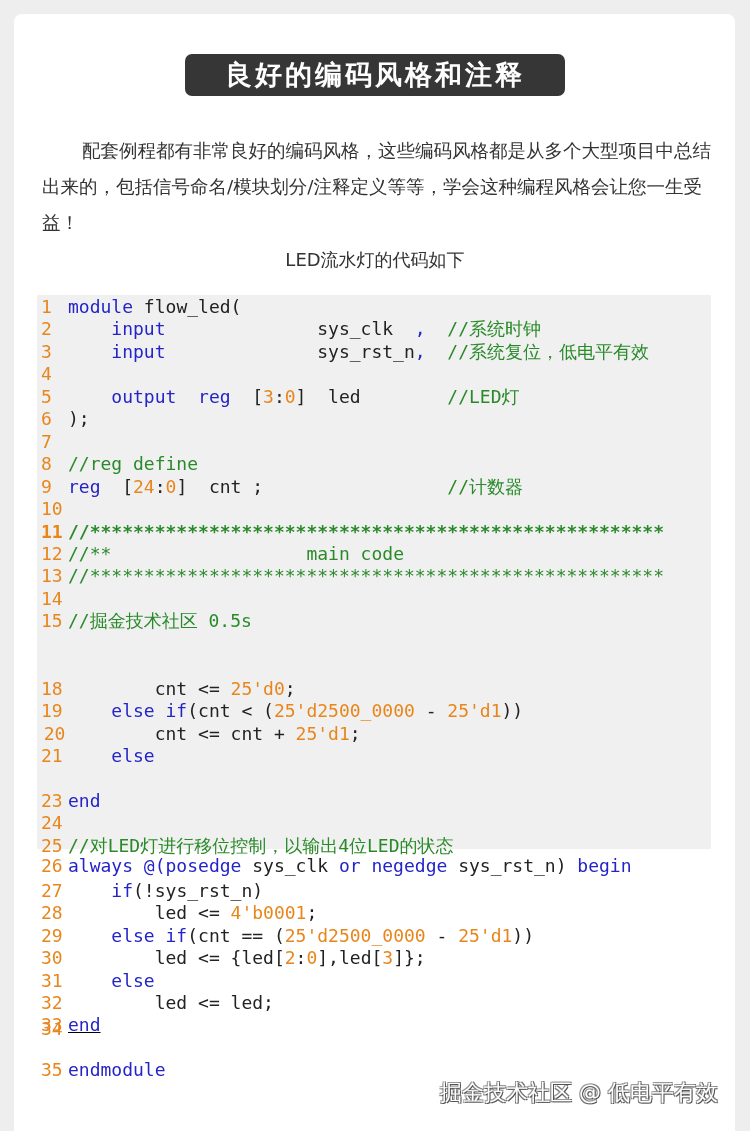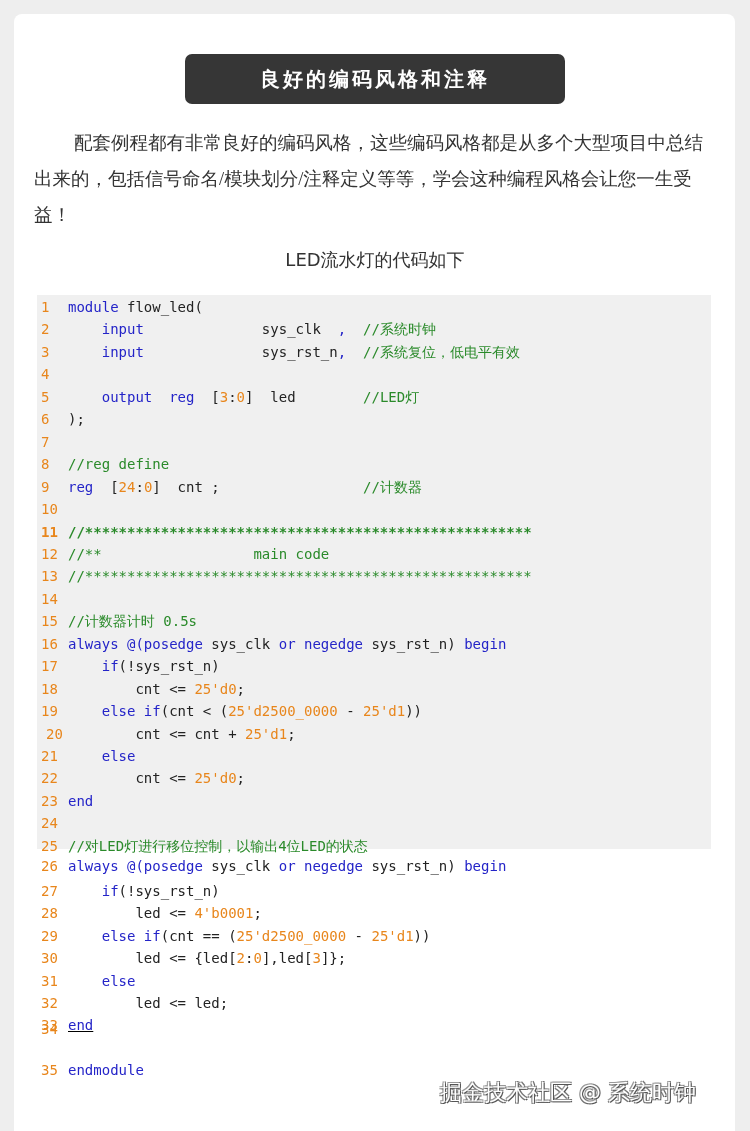--- a/index.html
+++ b/index.html
@@ -10,50 +10,49 @@
     font-family: "DejaVu Sans", "Liberation Sans", sans-serif;
   }
   .card {
     position: absolute; left: 14px; top: 14px;
     width: 721px; height: 1130px;
     background: #ffffff;
     border-radius: 8px;
   }
   .banner {
     position: absolute; left: 185px; top: 54px;
-    width: 380px; height: 50px;
+    width: 380px; height: 42px;
     background: #363636;
     border-radius: 7px;
     color: #ffffff;
     font-weight: bold;
-    font-size: 20px;
+    font-size: 27px;
     letter-spacing: 3px;
     display: flex; align-items: center; justify-content: center;
   }
   .para {
     position: absolute; left: 34px; top: 125px;
     width: 684px;
     font-size: 18.5px;
     line-height: 36px;
     color: #333333;
     text-indent: 40px;
-    margin: 0;
-    font-family: Liberation Serif, serif;
+    margin: 8px;
   }
   .subtitle {
     position: absolute; left: 0; top: 248px;
     width: 750px; text-align: center;
     font-size: 18px; color: #333333;
   }
   .code {
     position: absolute; left: 37px; top: 295px;
     width: 674px; height: 554px;
     background: #f0f0f0;
     font-family: "DejaVu Sans Mono", "Liberation Mono", monospace;
-    font-size: 14px;
+    font-size: 18px;
   }
   .line {
     position: absolute; left: 0; height: 22px;
     line-height: 22px; white-space: pre;
   }
   .ln {
     display: inline-block; width: 27px; padding-left: 4px;
     color: #e8861c;
   }
   .kw { color: #2424c8; }
@@ -87,36 +86,33 @@
     <div class="line" style="top: 90.8px;"><span class="ln">5</span><span class="kw">    output  reg</span><span class="id">  [</span><span class="num">3</span><span class="id">:</span><span class="num">0</span><span class="id">]  led        </span><span class="cm">//LED灯</span></div>
     <div class="line" style="top: 113.25px;"><span class="ln">6</span><span class="id">);</span></div>
     <div class="line" style="top: 135.7px;"><span class="ln">7</span></div>
     <div class="line" style="top: 158.15px;"><span class="ln">8</span><span class="cm">//reg define</span></div>
     <div class="line" style="top: 180.6px;"><span class="ln">9</span><span class="kw">reg</span><span class="id">  [</span><span class="num">24</span><span class="id">:</span><span class="num">0</span><span class="id">]  cnt ;                 </span><span class="cm">//计数器</span></div>
     <div class="line" style="top: 203.05px;"><span class="ln">10</span></div>
     <div class="line" style="top: 225.5px; font-weight: bold;"><span class="ln">11</span><span class="cm">//*****************************************************</span></div>
     <div class="line" style="top: 247.95px;"><span class="ln">12</span><span class="cm">//**</span><span class="id">                  </span><span class="cm">main code</span></div>
     <div class="line" style="top: 270.4px;"><span class="ln">13</span><span class="cm">//*****************************************************</span></div>
     <div class="line" style="top: 292.85px;"><span class="ln">14</span></div>
-    <div class="line" style="top: 315.3px;"><span class="ln">15</span><span class="cm">//计数器计时 0.5s</span></div>
-    <div class="line" style="top: 337.75px;"><span class="ln">16</span><span class="kw">always @(posedge</span><span class="id"> sys_clk </span><span class="kw">or negedge</span><span class="id"> sys_rst_n) </span><span class="kw">begin</span></div>
-    <div class="line" style="top: 360.2px;"><span class="ln">17</span><span class="kw">    if</span><span class="id">(!sys_rst_n)</span></div>
+    <div class="line" style="top: 315.3px;"><span class="ln">15</span><span class="cm">//掘金技术社区 0.5s</span></div>
     <div class="line" style="top: 382.65px;"><span class="ln">18</span><span class="id">        cnt &lt;= </span><span class="num">25'd0</span><span class="id">;</span></div>
     <div class="line" style="top: 405.1px;"><span class="ln">19</span><span class="kw">    else if</span><span class="id">(cnt &lt; (</span><span class="num">25'd2500_0000</span><span class="id"> - </span><span class="num">25'd1</span><span class="id">))</span></div>
     <div class="line" style="top: 427.55px; text-align: center;"><span class="ln">20</span><span class="id">        cnt &lt;= cnt + </span><span class="num">25'd1</span><span class="id">;</span></div>
     <div class="line" style="top: 450px;"><span class="ln">21</span><span class="kw">    else</span></div>
-    <div class="line" style="top: 472.45px;"><span class="ln">22</span><span class="id">        cnt &lt;= </span><span class="num">25'd0</span><span class="id">;</span></div>
     <div class="line" style="top: 494.9px;"><span class="ln">23</span><span class="kw">end</span></div>
     <div class="line" style="top: 517.35px;"><span class="ln">24</span></div>
     <div class="line" style="top: 539.8px;"><span class="ln">25</span><span class="cm">//对LED灯进行移位控制，以输出4位LED的状态</span></div>
     <div class="line" style="top: 560px;"><span class="ln">26</span><span class="kw">always @(posedge</span><span class="id"> sys_clk </span><span class="kw">or negedge</span><span class="id"> sys_rst_n) </span><span class="kw">begin</span></div>
     <div class="line" style="top: 584.7px;"><span class="ln">27</span><span class="kw">    if</span><span class="id">(!sys_rst_n)</span></div>
     <div class="line" style="top: 607.15px;"><span class="ln">28</span><span class="id">        led &lt;= </span><span class="num">4'b0001</span><span class="id">;</span></div>
     <div class="line" style="top: 629.6px;"><span class="ln">29</span><span class="kw">    else if</span><span class="id">(cnt == (</span><span class="num">25'd2500_0000</span><span class="id"> - </span><span class="num">25'd1</span><span class="id">))</span></div>
     <div class="line" style="top: 652.05px;"><span class="ln">30</span><span class="id">        led &lt;= {led[</span><span class="num">2</span><span class="id">:</span><span class="num">0</span><span class="id">],led[</span><span class="num">3</span><span class="id">]};</span></div>
     <div class="line" style="top: 674.5px;"><span class="ln">31</span><span class="kw">    else</span></div>
     <div class="line" style="top: 696.95px;"><span class="ln">32</span><span class="id">        led &lt;= led;</span></div>
     <div class="line" style="top: 719.4px; text-decoration: underline;"><span class="ln">33</span><span class="kw">end</span></div>
     <div class="line" style="top: 723px;"><span class="ln">34</span></div>
     <div class="line" style="top: 764.3px;"><span class="ln">35</span><span class="kw">endmodule</span></div>
   </div>
 
-<div class="watermark">掘金技术社区 @ 系统时钟</div>
+<div class="watermark">掘金技术社区 @ 低电平有效</div>
 
 </body></html>

